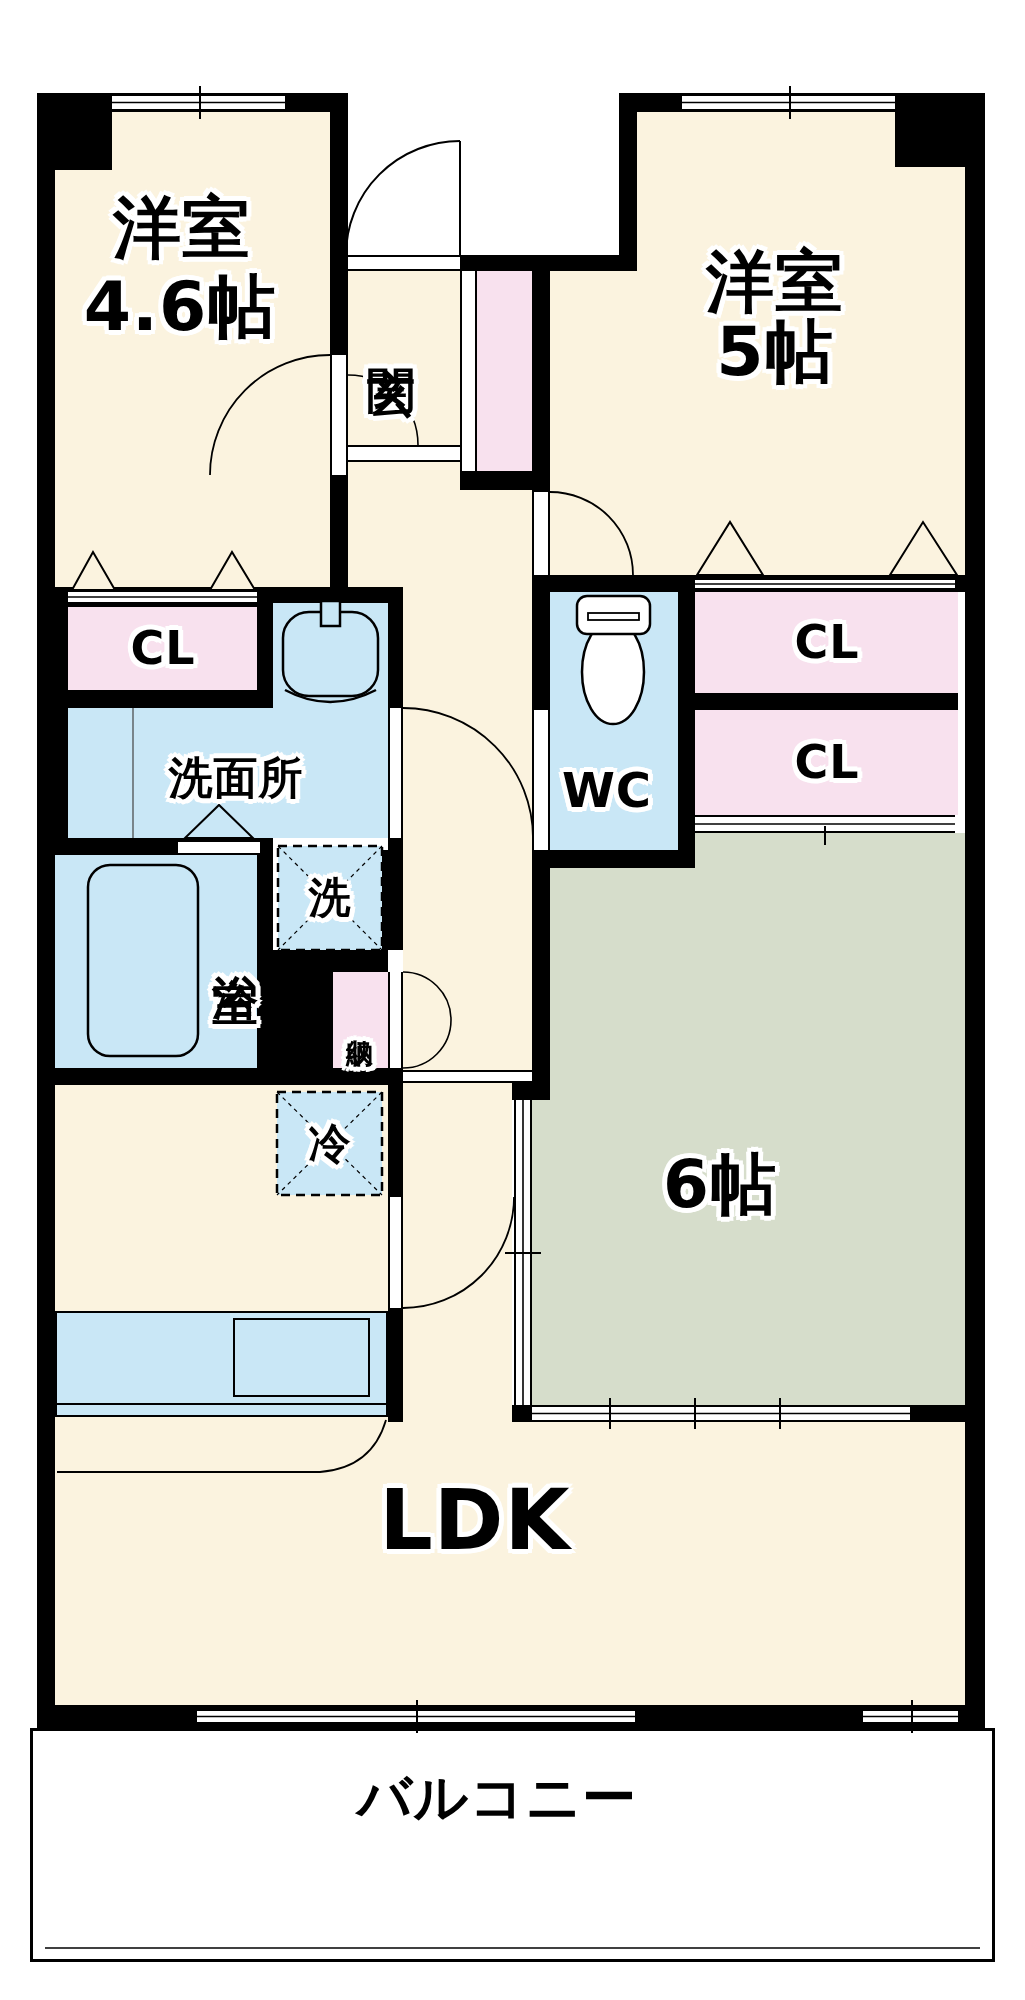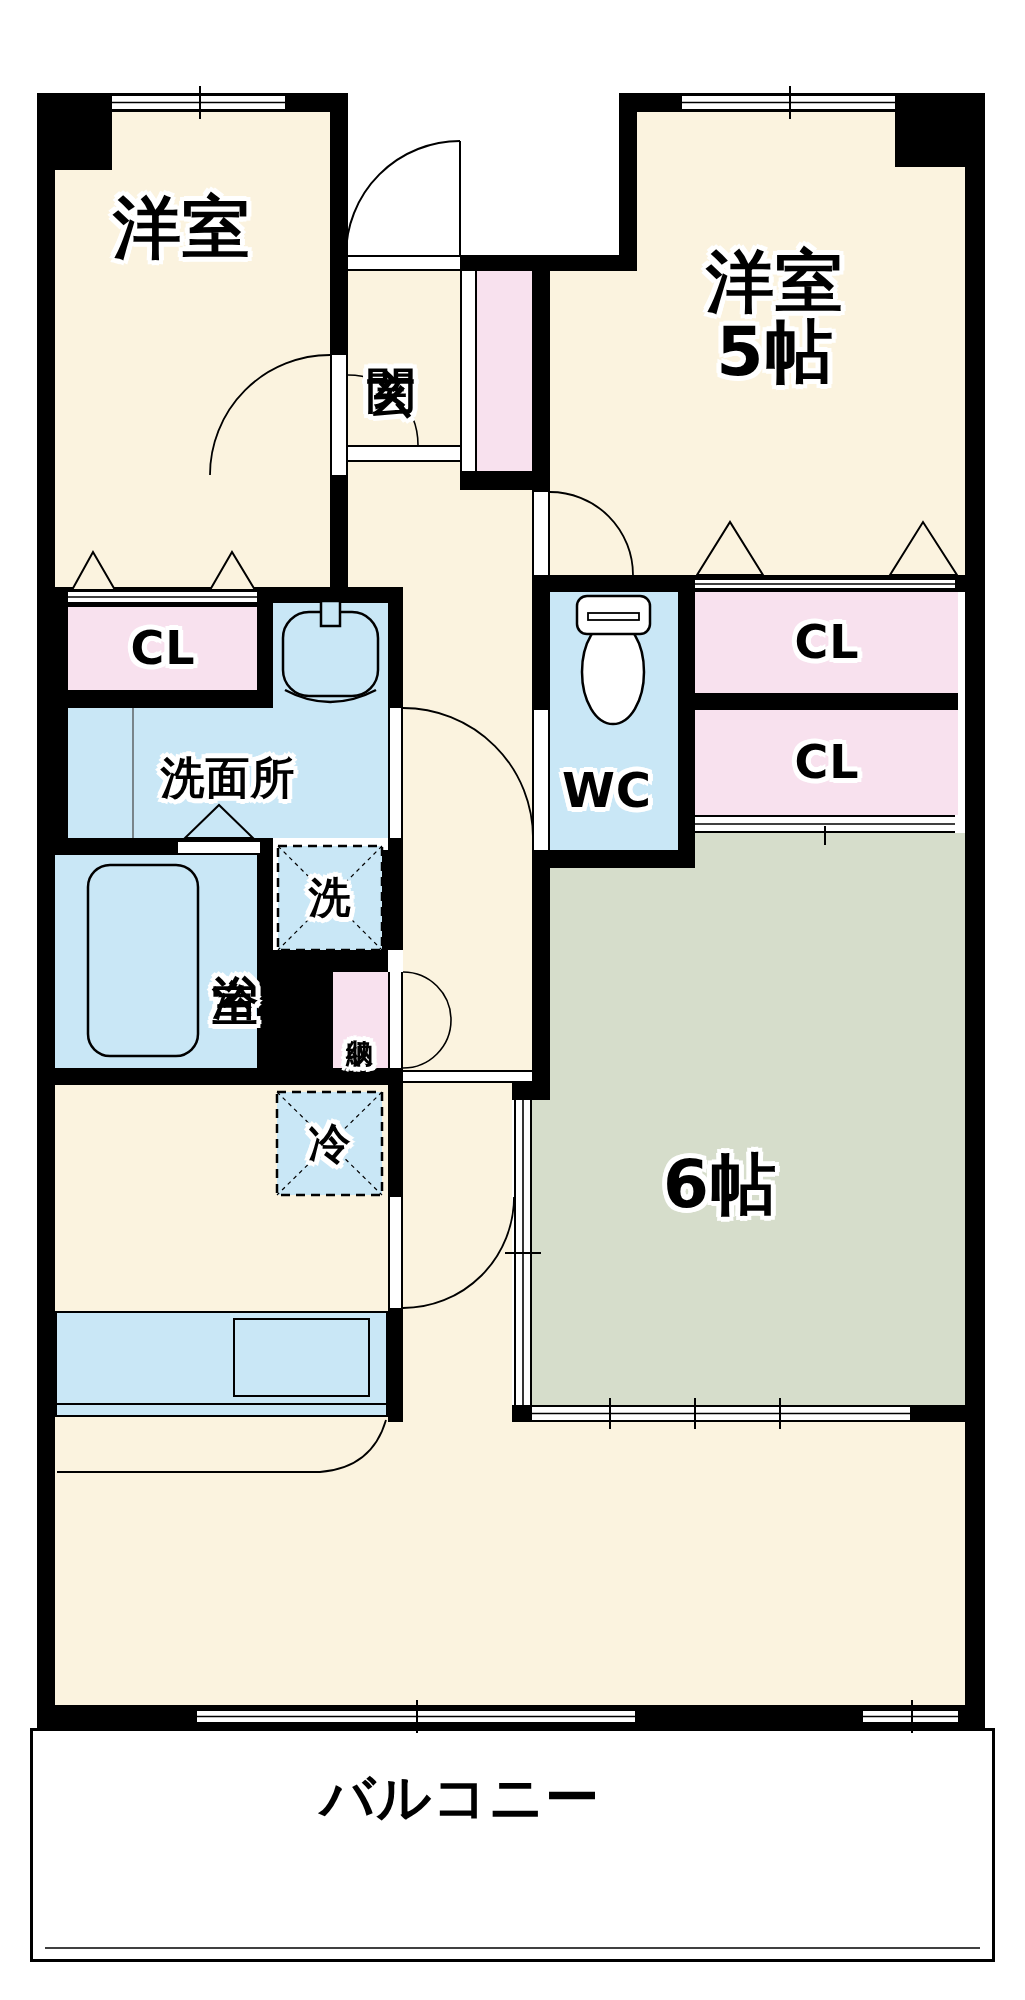--- a/index.html
+++ b/index.html
@@ -179,28 +179,30 @@
 
     <g>
       <rect x="277" y="1092" width="105" height="103" fill="#C9E7F6" stroke="#000" stroke-width="2.5" stroke-dasharray="9,6"></rect>
       <path d="M277,1092 L382,1195 M382,1092 L277,1195" stroke="#000" stroke-width="1.2" stroke-dasharray="4,4" fill="none"></path>
     </g>
 
     <path d="M45,1948 H980" stroke="#000" stroke-width="1.6" fill="none"></path>
   </svg>
 
   <div class="lbl" style="left:182px;top:228px;font-size:68px;">洋室</div>
+  <div class="lbl" style="left:180px;top:307px;font-size:68px;">4.6帖</div>
   <div class="lbl vert" style="left:392px;top:330px;font-size:48px;">玄関</div>
   <div class="lbl" style="left:775px;top:282px;font-size:68px;">洋室</div>
   <div class="lbl" style="left:775px;top:352px;font-size:68px;">5帖</div>
   <div class="lbl" style="left:163px;top:648px;font-size:46px;">CL</div>
   <div class="lbl" style="left:607px;top:790px;font-size:48px;">WC</div>
   <div class="lbl" style="left:827px;top:642px;font-size:46px;">CL</div>
   <div class="lbl" style="left:827px;top:762px;font-size:46px;">CL</div>
-  <div class="lbl" style="left:228px;top:778px;font-size:44px;">洗面所</div>
+  <div class="lbl" style="left:236px;top:778px;font-size:44px;">洗面所</div>
   <div class="lbl vert" style="left:236px;top:940px;font-size:46px;">浴室</div>
   <div class="lbl" style="left:330px;top:898px;font-size:42px;">洗</div>
   <div class="lbl vert" style="left:360px;top:1018px;font-size:27px;letter-spacing:0;">収納</div>
   <div class="lbl" style="left:330px;top:1144px;font-size:42px;">冷</div>
   <div class="lbl" style="left:720px;top:1185px;font-size:66px;">6帖</div>
-  <div class="lbl" style="left:460px;top:1798px;font-size:54px;">バルコニー</div>
+  <div class="lbl" style="left:475px;top:1520px;font-size:84px;">LDK</div>
+  <div class="lbl" style="left:497px;top:1798px;font-size:54px;">バルコニー</div>
 
 </div>
 
 </body></html>

